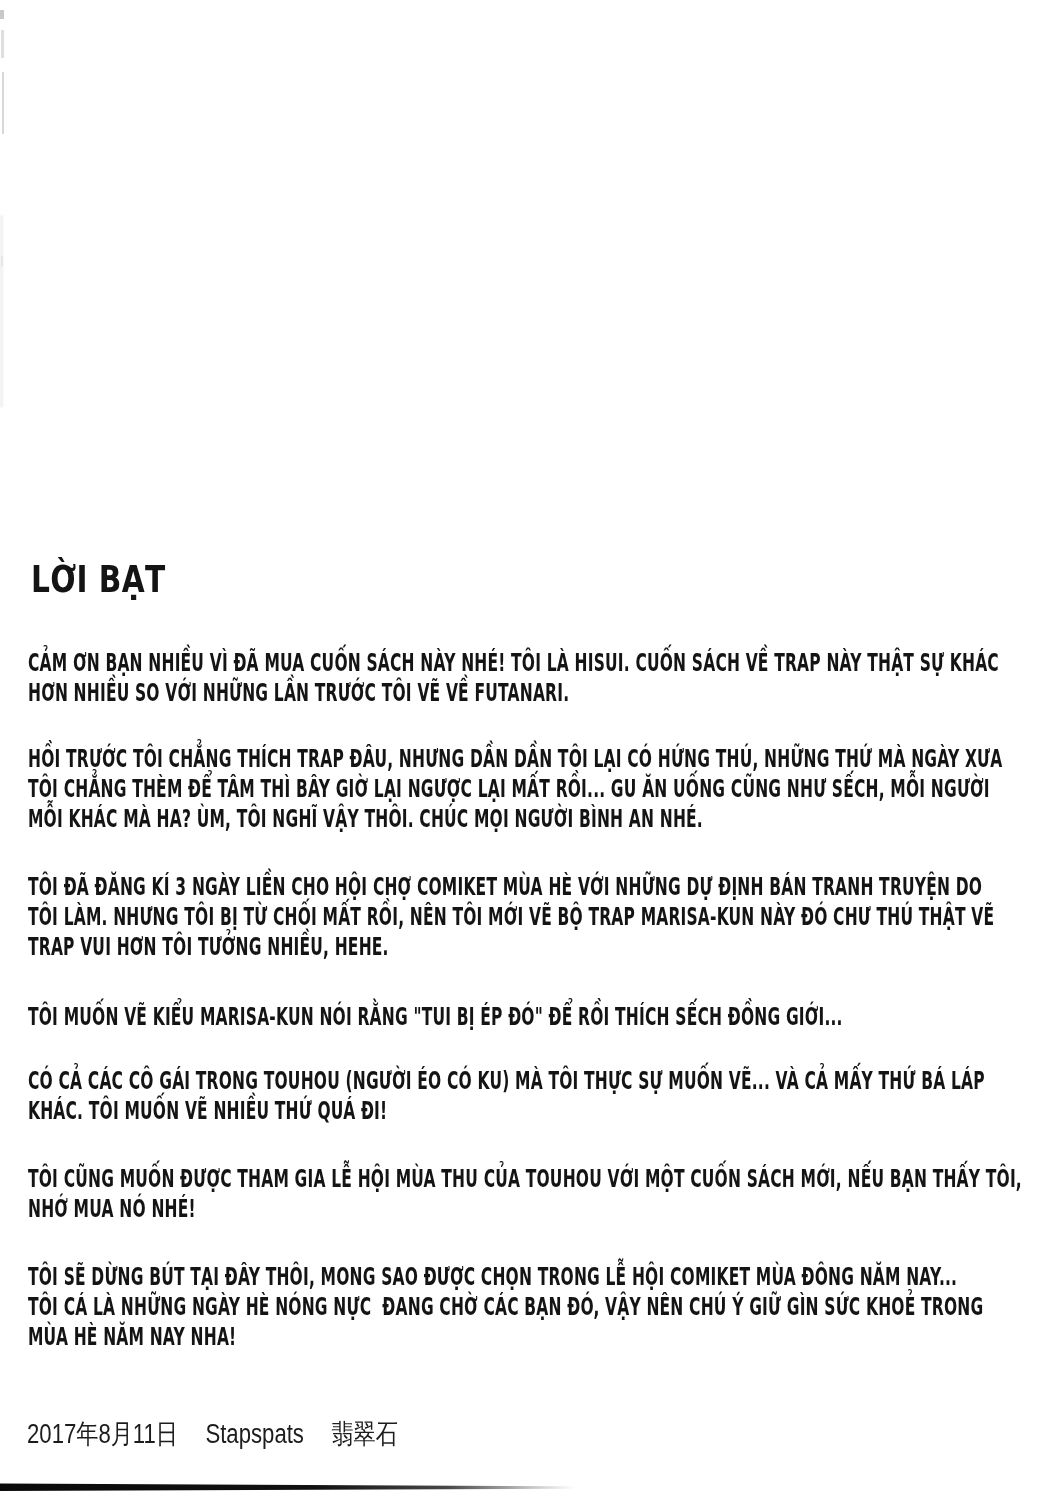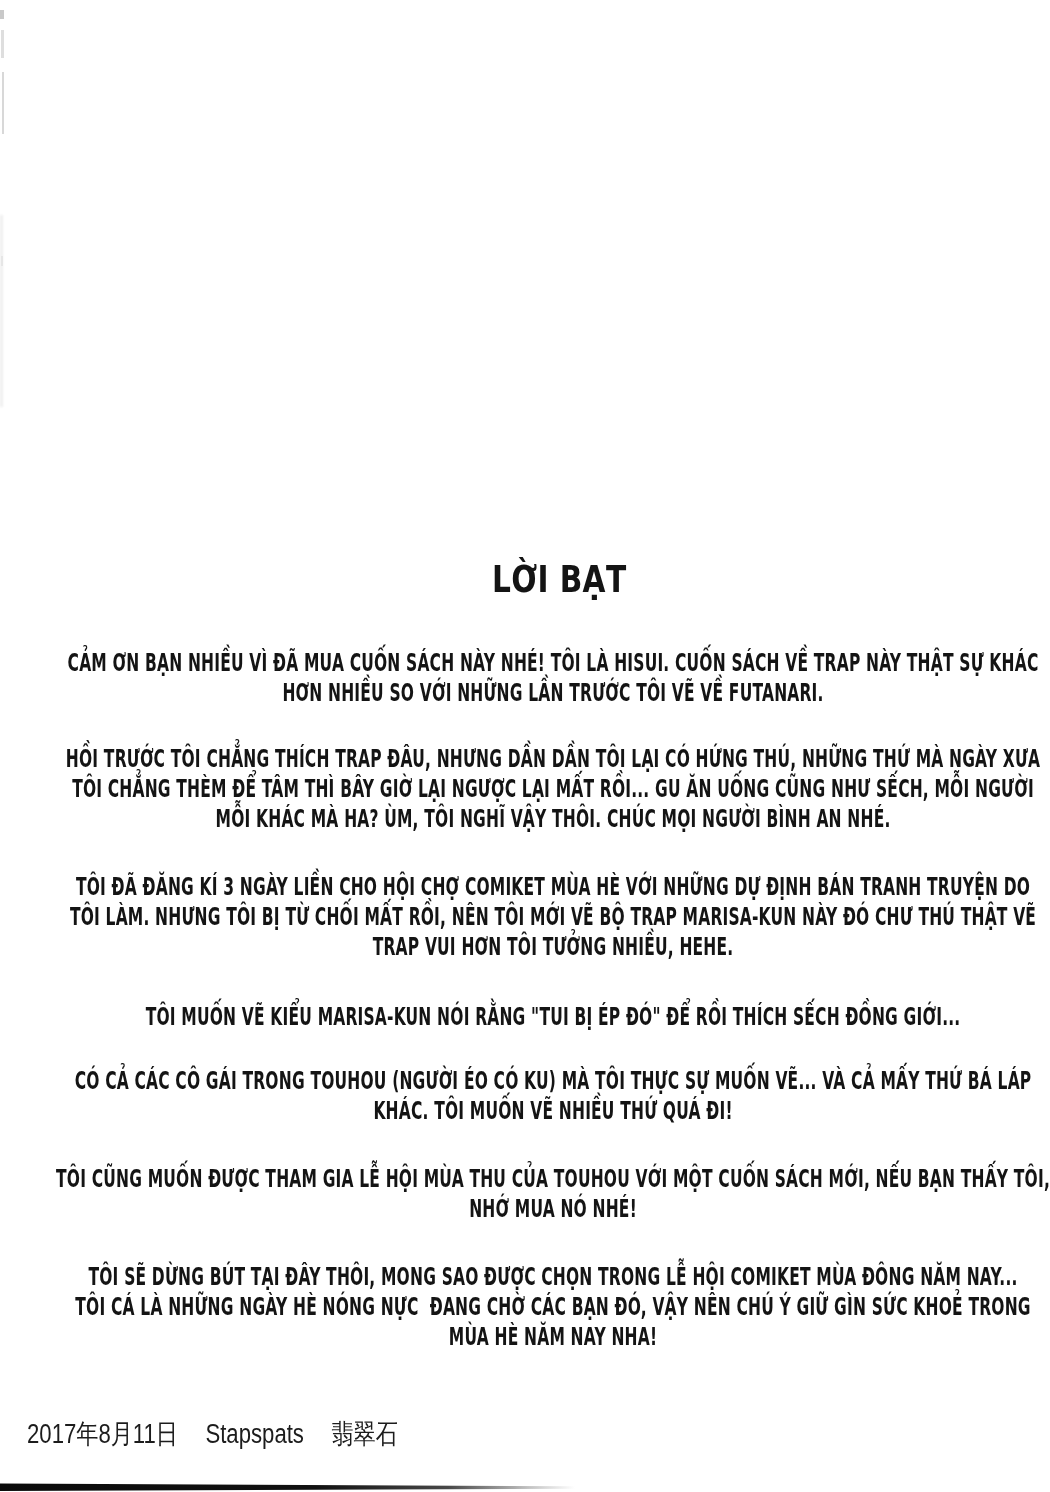--- a/index.html
+++ b/index.html
@@ -8,21 +8,20 @@
     background: #ffffff;
   }
   .page {
     position: relative;
     width: 1050px;
     height: 1492px;
     background: var(--page-bg, #ffffff);
     overflow: hidden;
     font-family: "DejaVu Sans", sans-serif;
     color: var(--ink, #141414);
-    text-align: center;
   }
   .title {
     position: absolute;
     left: 31px;
     top: 555px;
     margin: 0;
     font-size: 38px;
     line-height: 48px;
     font-weight: 700;
     white-space: pre-wrap;

